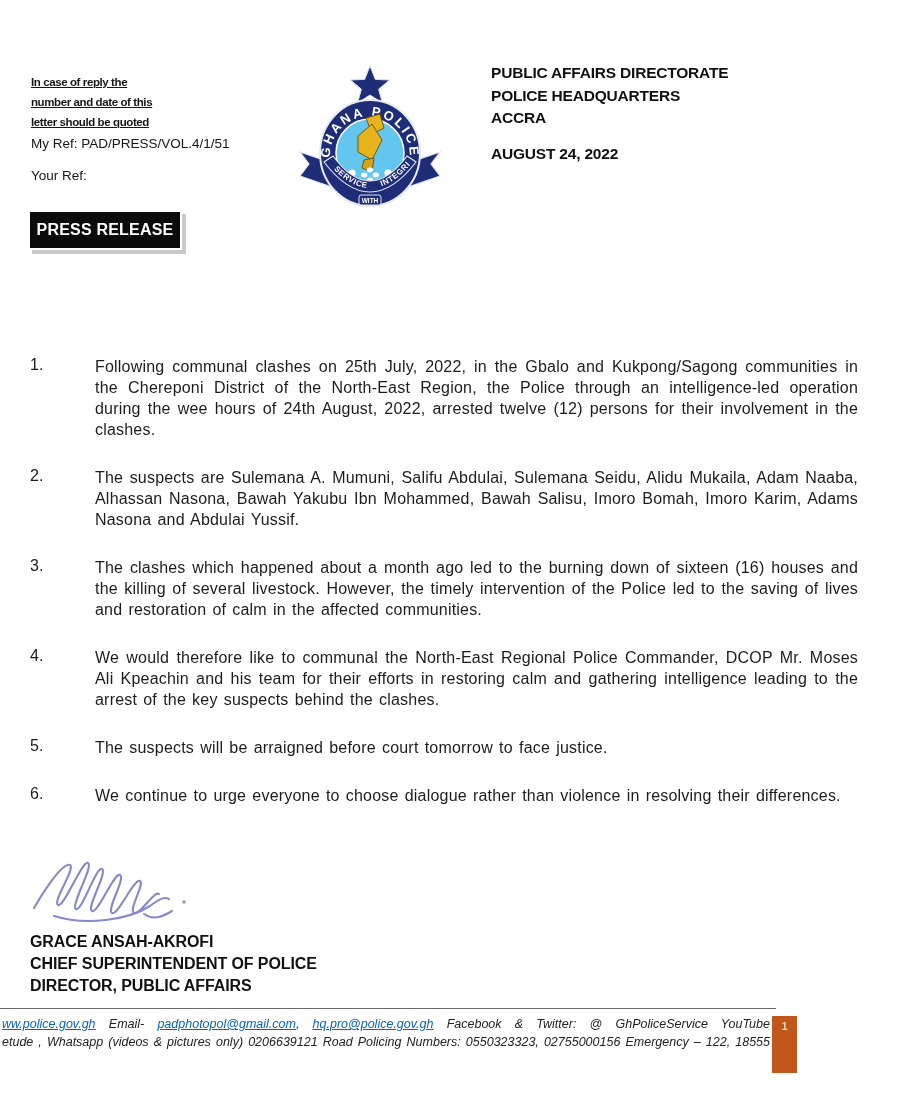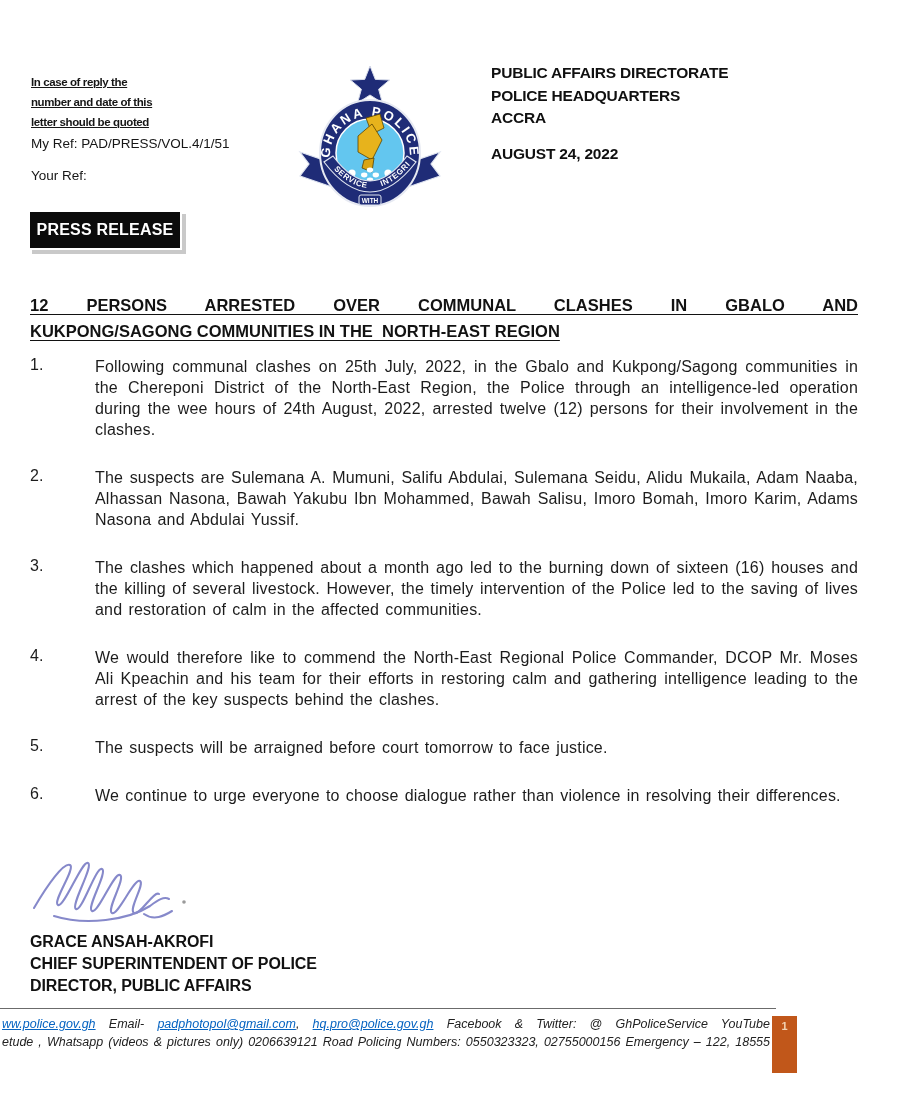--- a/index.html
+++ b/index.html
@@ -124,41 +124,37 @@
     <div>PUBLIC AFFAIRS DIRECTORATE</div>
     <div>POLICE HEADQUARTERS</div>
     <div>ACCRA</div>
     <div class="hq-date">AUGUST 24, 2022</div>
   </div>
 
   <div class="pr-box">
     <span>PRESS RELEASE</span>
   </div>
 
-  <div class="doc-title">
-    <div class="l1">12 PERSONS ARRESTED OVER COMMUNAL CLASHES IN GBALO AND</div>
-    <div class="l2">KUKPONG/SAGONG COMMUNITIES IN THE  NORTH-EAST REGION</div>
-  </div>
 
   <div class="body-list">
     <div class="para">
       <div class="num">1.</div>
       <div class="txt">Following communal clashes on 25th July, 2022, in the Gbalo and Kukpong/Sagong communities in the Chereponi District of the North-East Region, the Police through an intelligence-led operation during the wee hours of 24th August, 2022, arrested twelve (12) persons for their involvement in the clashes.</div>
     </div>
     <div class="para">
       <div class="num">2.</div>
       <div class="txt">The suspects are Sulemana A. Mumuni, Salifu Abdulai, Sulemana Seidu, Alidu Mukaila, Adam Naaba, Alhassan Nasona, Bawah Yakubu Ibn Mohammed, Bawah Salisu, Imoro Bomah, Imoro Karim, Adams Nasona and Abdulai Yussif.</div>
     </div>
     <div class="para">
       <div class="num">3.</div>
       <div class="txt">The clashes which happened about a month ago led to the burning down of sixteen (16) houses and the killing of several livestock. However, the timely intervention of the Police led to the saving of lives and restoration of calm in the affected communities.</div>
     </div>
     <div class="para">
       <div class="num">4.</div>
-      <div class="txt">We would therefore like to commend the North-East Regional Police Commander, DCOP Mr. Moses Ali Kpeachin and his team for their efforts in restoring calm and gathering intelligence leading to the arrest of the key suspects behind the clashes.</div>
+      <div class="txt">We would therefore like to communal the North-East Regional Police Commander, DCOP Mr. Moses Ali Kpeachin and his team for their efforts in restoring calm and gathering intelligence leading to the arrest of the key suspects behind the clashes.</div>
     </div>
     <div class="para">
       <div class="num">5.</div>
       <div class="txt">The suspects will be arraigned before court tomorrow to face justice.</div>
     </div>
     <div class="para">
       <div class="num">6.</div>
       <div class="txt">We continue to urge everyone to choose dialogue rather than violence in resolving their differences.</div>
     </div>
   </div>

